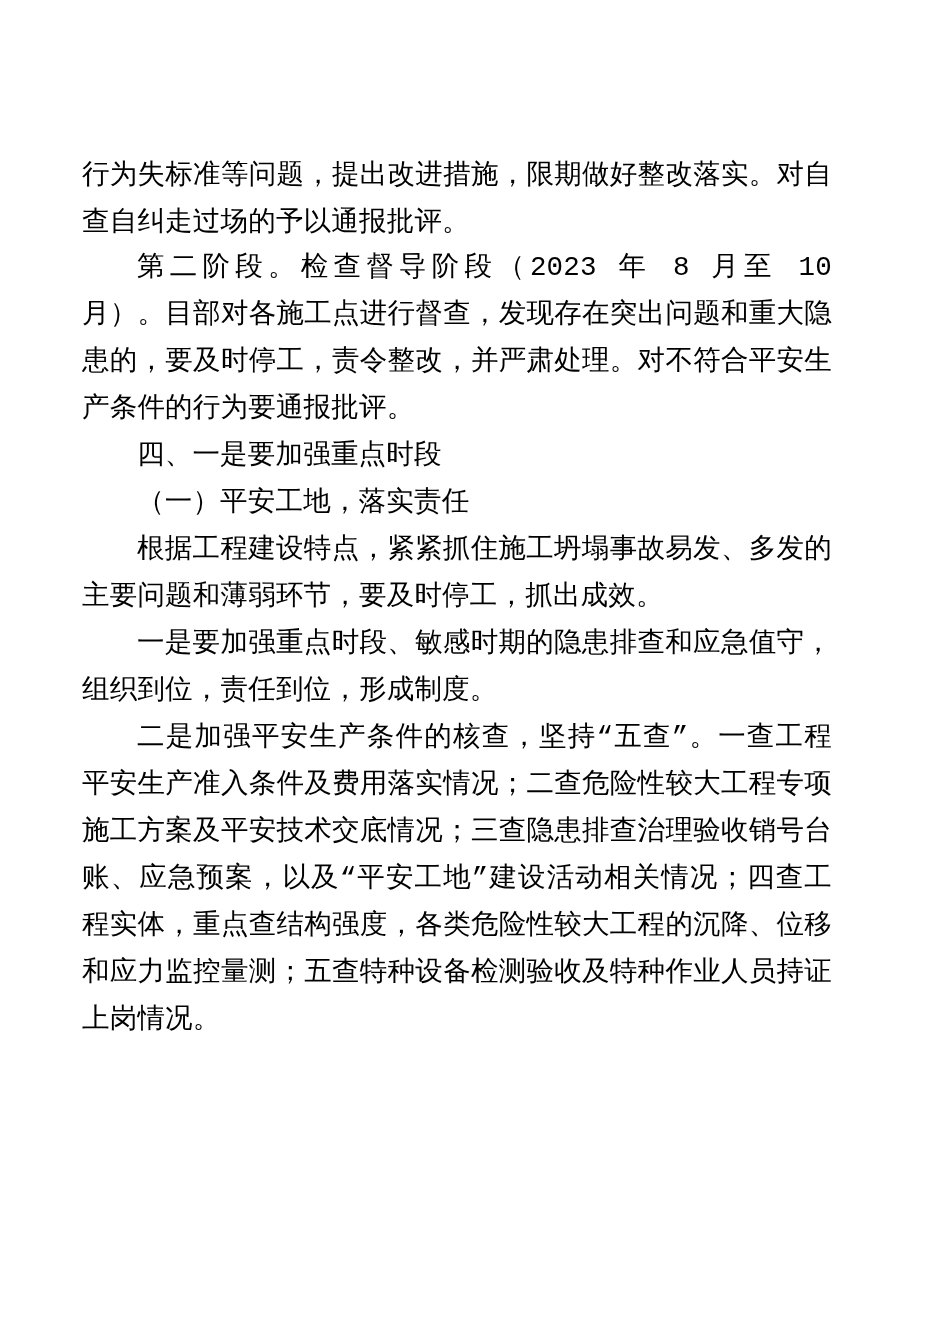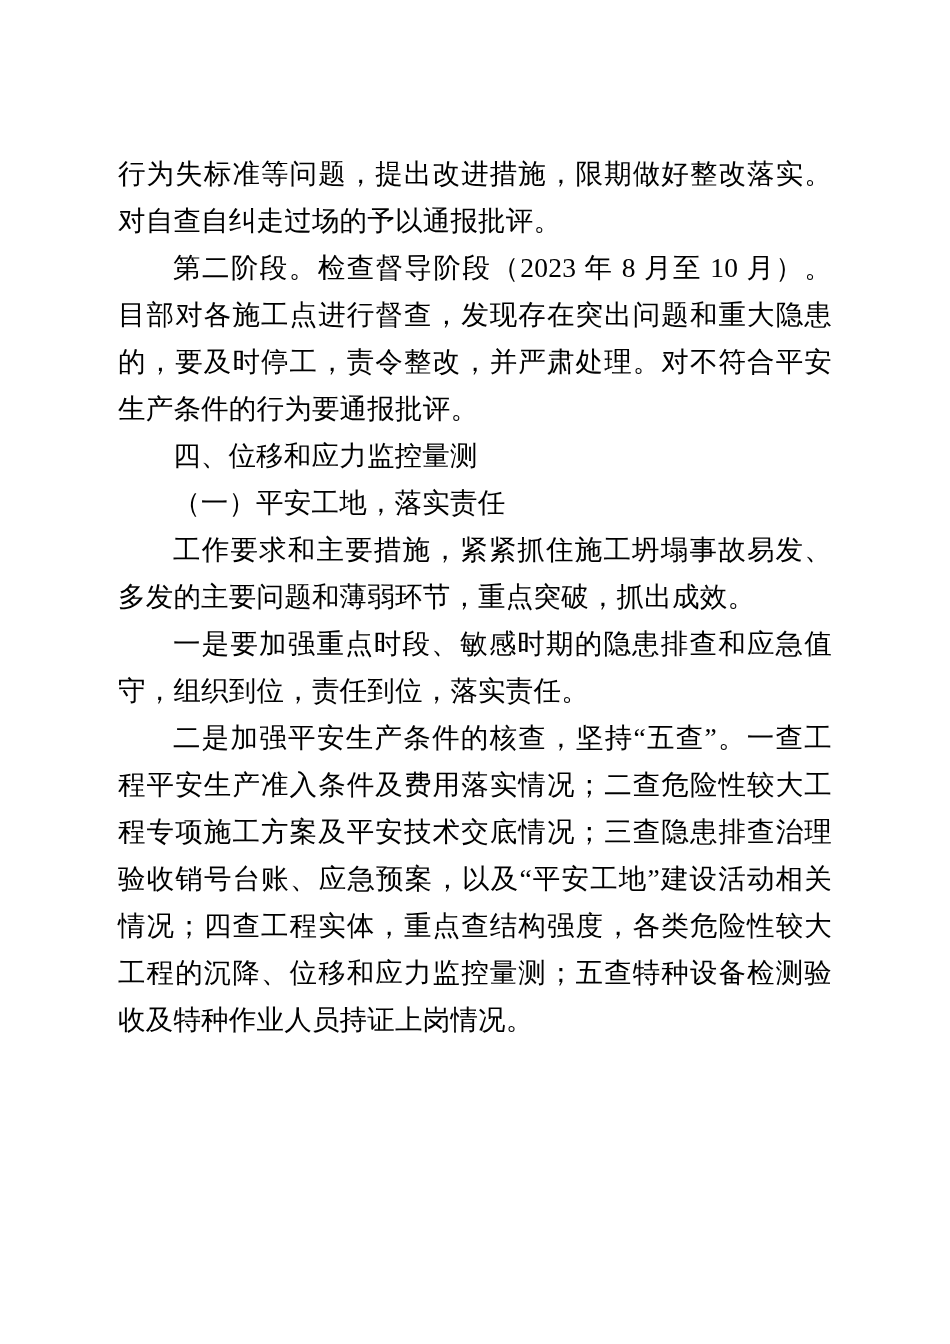--- a/index.html
+++ b/index.html
@@ -13,45 +13,46 @@
     font-family: "Liberation Serif", "DejaVu Serif", serif;
     color: #000000;
     overflow: hidden;
   }
   .page {
     position: relative;
     width: 950px;
     height: 1344px;
     background: #ffffff;
     box-sizing: border-box;
-    padding: 150px 118px 60px 118px;
+    padding: 150px 118px 60px 82px;
   }
   .doc-body {
     font-size: 27.5px;
     line-height: 47px;
     text-align: justify;
     text-justify: inter-ideograph;
     letter-spacing: 0.2px;
   }
   .para {
     margin: 0;
     text-indent: 0;
     white-space: normal;
   }
   .para.indent {
     text-indent: 2em;
+    font-family: Liberation Mono, monospace;
   }
 </style>
 </head>
 <body>
 
 <div class="page">
   <div class="doc-body">
     <p class="para">行为失标准等问题，提出改进措施，限期做好整改落实。对自查自纠走过场的予以通报批评。</p>
     <p class="para indent">第二阶段。检查督导阶段（2023 年 8 月至 10 月）。目部对各施工点进行督查，发现存在突出问题和重大隐患的，要及时停工，责令整改，并严肃处理。对不符合平安生产条件的行为要通报批评。</p>
-    <p class="para indent">四、位移和应力监控量测</p>
+    <p class="para indent">四、一是要加强重点时段</p>
     <p class="para indent">（一）平安工地，落实责任</p>
-    <p class="para indent">工作要求和主要措施，紧紧抓住施工坍塌事故易发、多发的主要问题和薄弱环节，重点突破，抓出成效。</p>
-    <p class="para indent">一是要加强重点时段、敏感时期的隐患排查和应急值守，组织到位，责任到位，落实责任。</p>
+    <p class="para indent">根据工程建设特点，紧紧抓住施工坍塌事故易发、多发的主要问题和薄弱环节，要及时停工，抓出成效。</p>
+    <p class="para indent">一是要加强重点时段、敏感时期的隐患排查和应急值守，组织到位，责任到位，形成制度。</p>
     <p class="para indent">二是加强平安生产条件的核查，坚持“五查”。一查工程平安生产准入条件及费用落实情况；二查危险性较大工程专项施工方案及平安技术交底情况；三查隐患排查治理验收销号台账、应急预案，以及“平安工地”建设活动相关情况；四查工程实体，重点查结构强度，各类危险性较大工程的沉降、位移和应力监控量测；五查特种设备检测验收及特种作业人员持证上岗情况。</p>
 
   </div>
 </div>
 
 </body></html>

